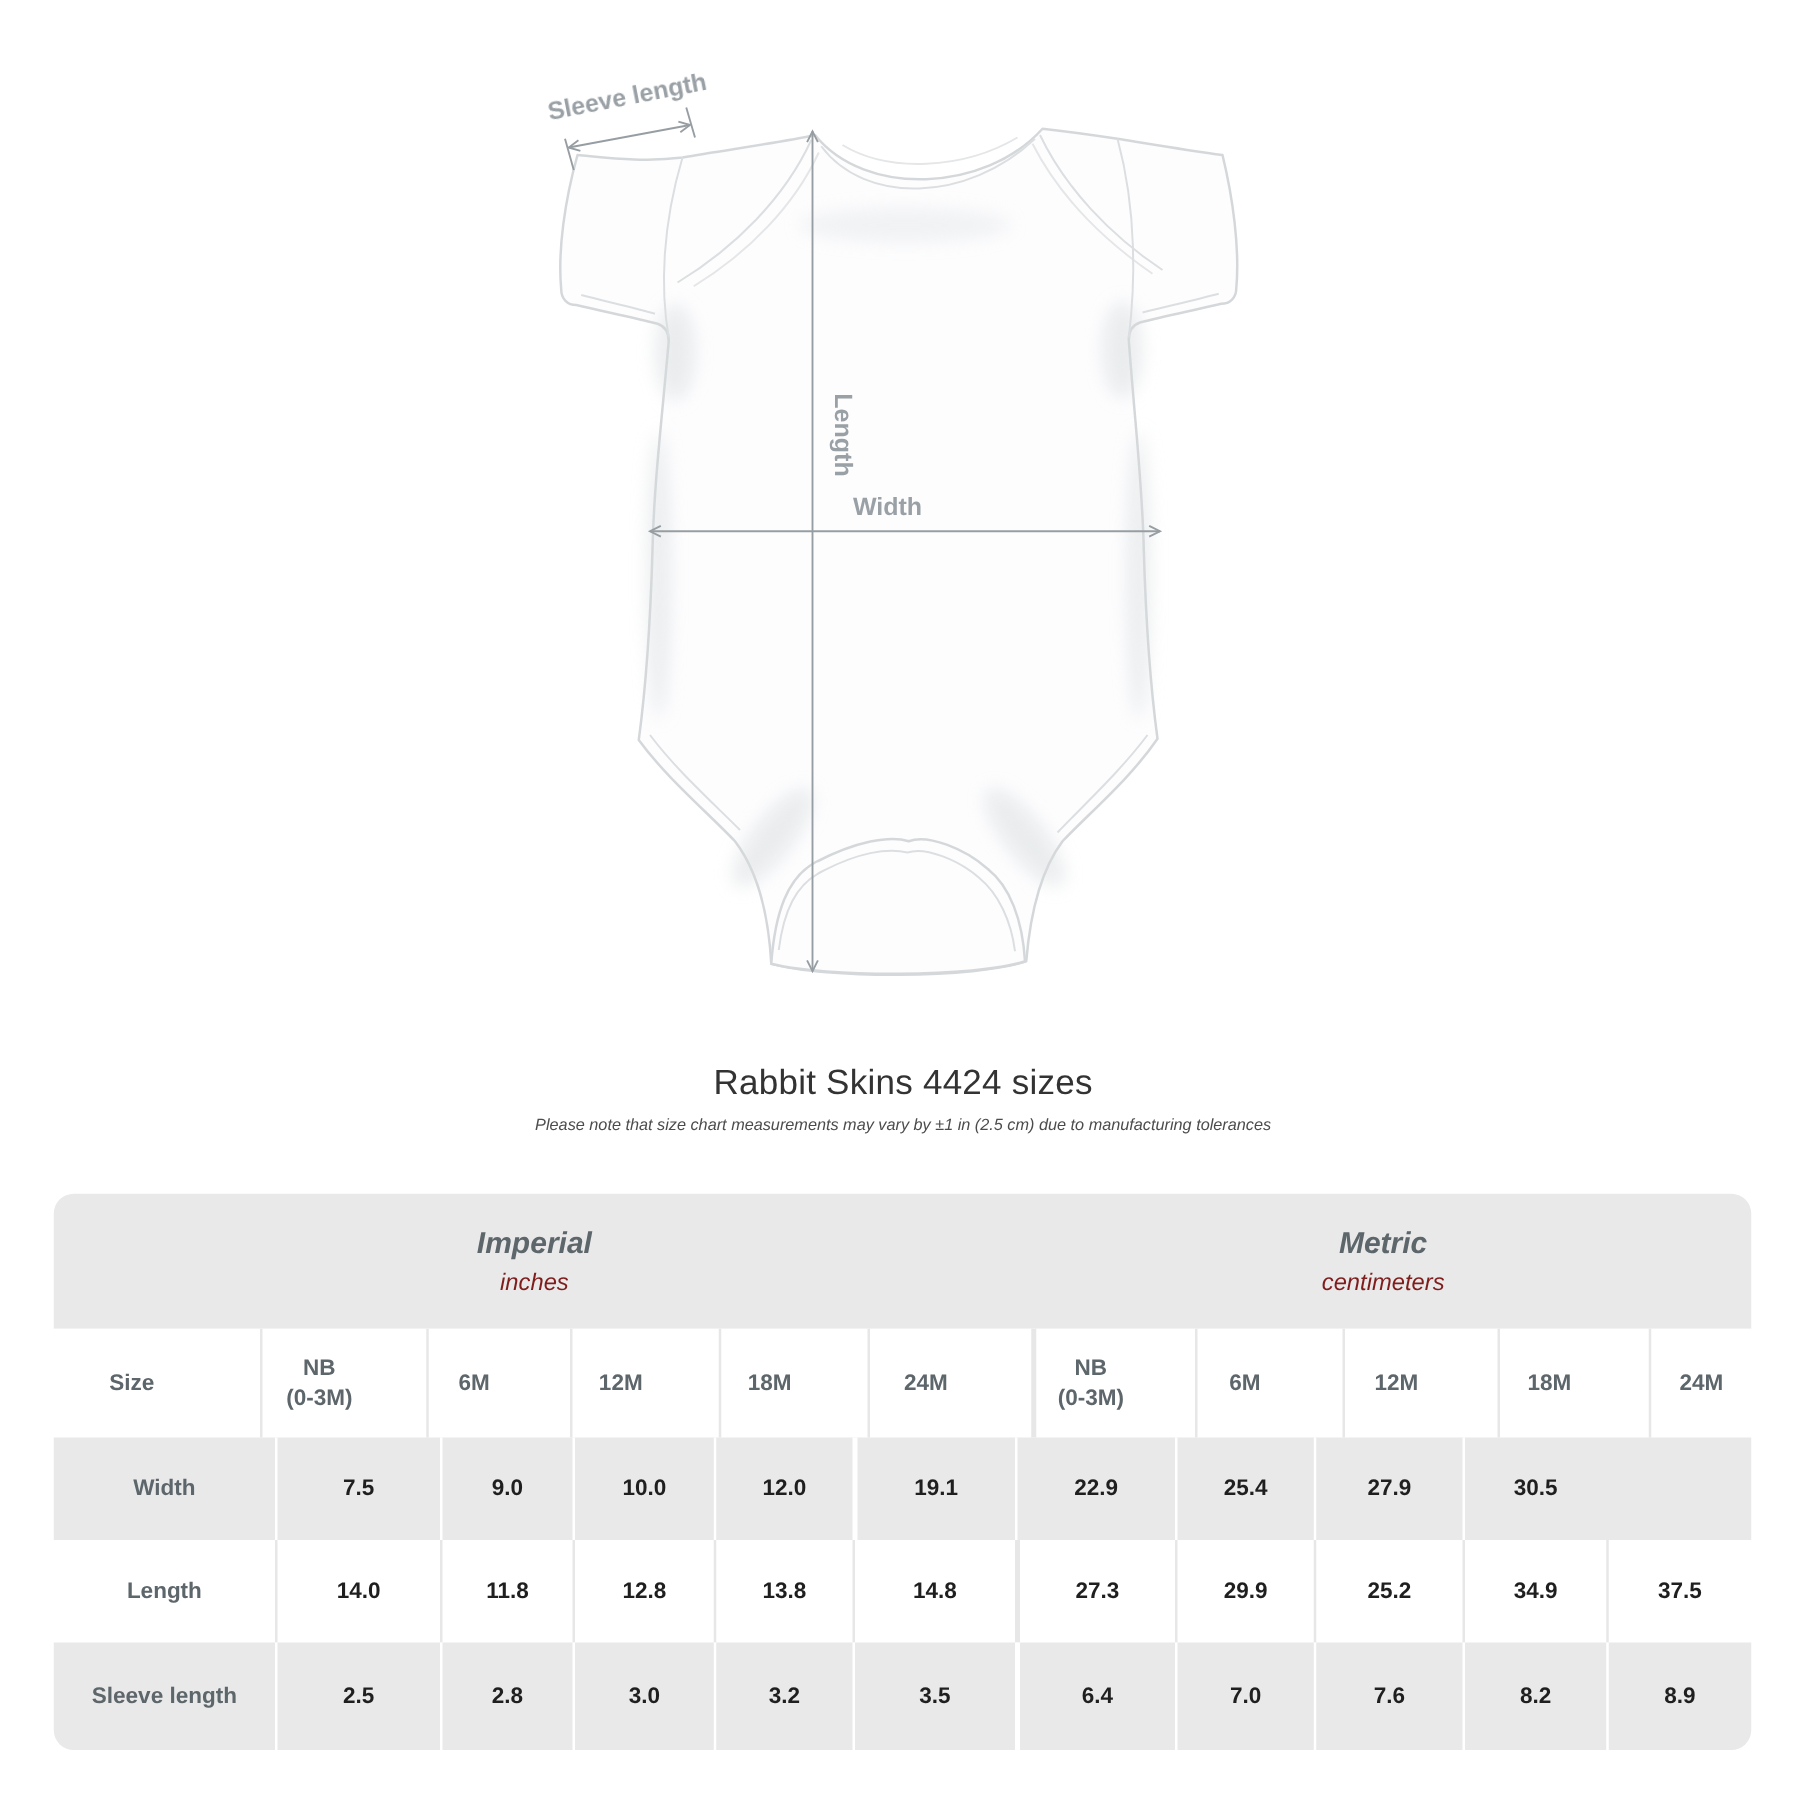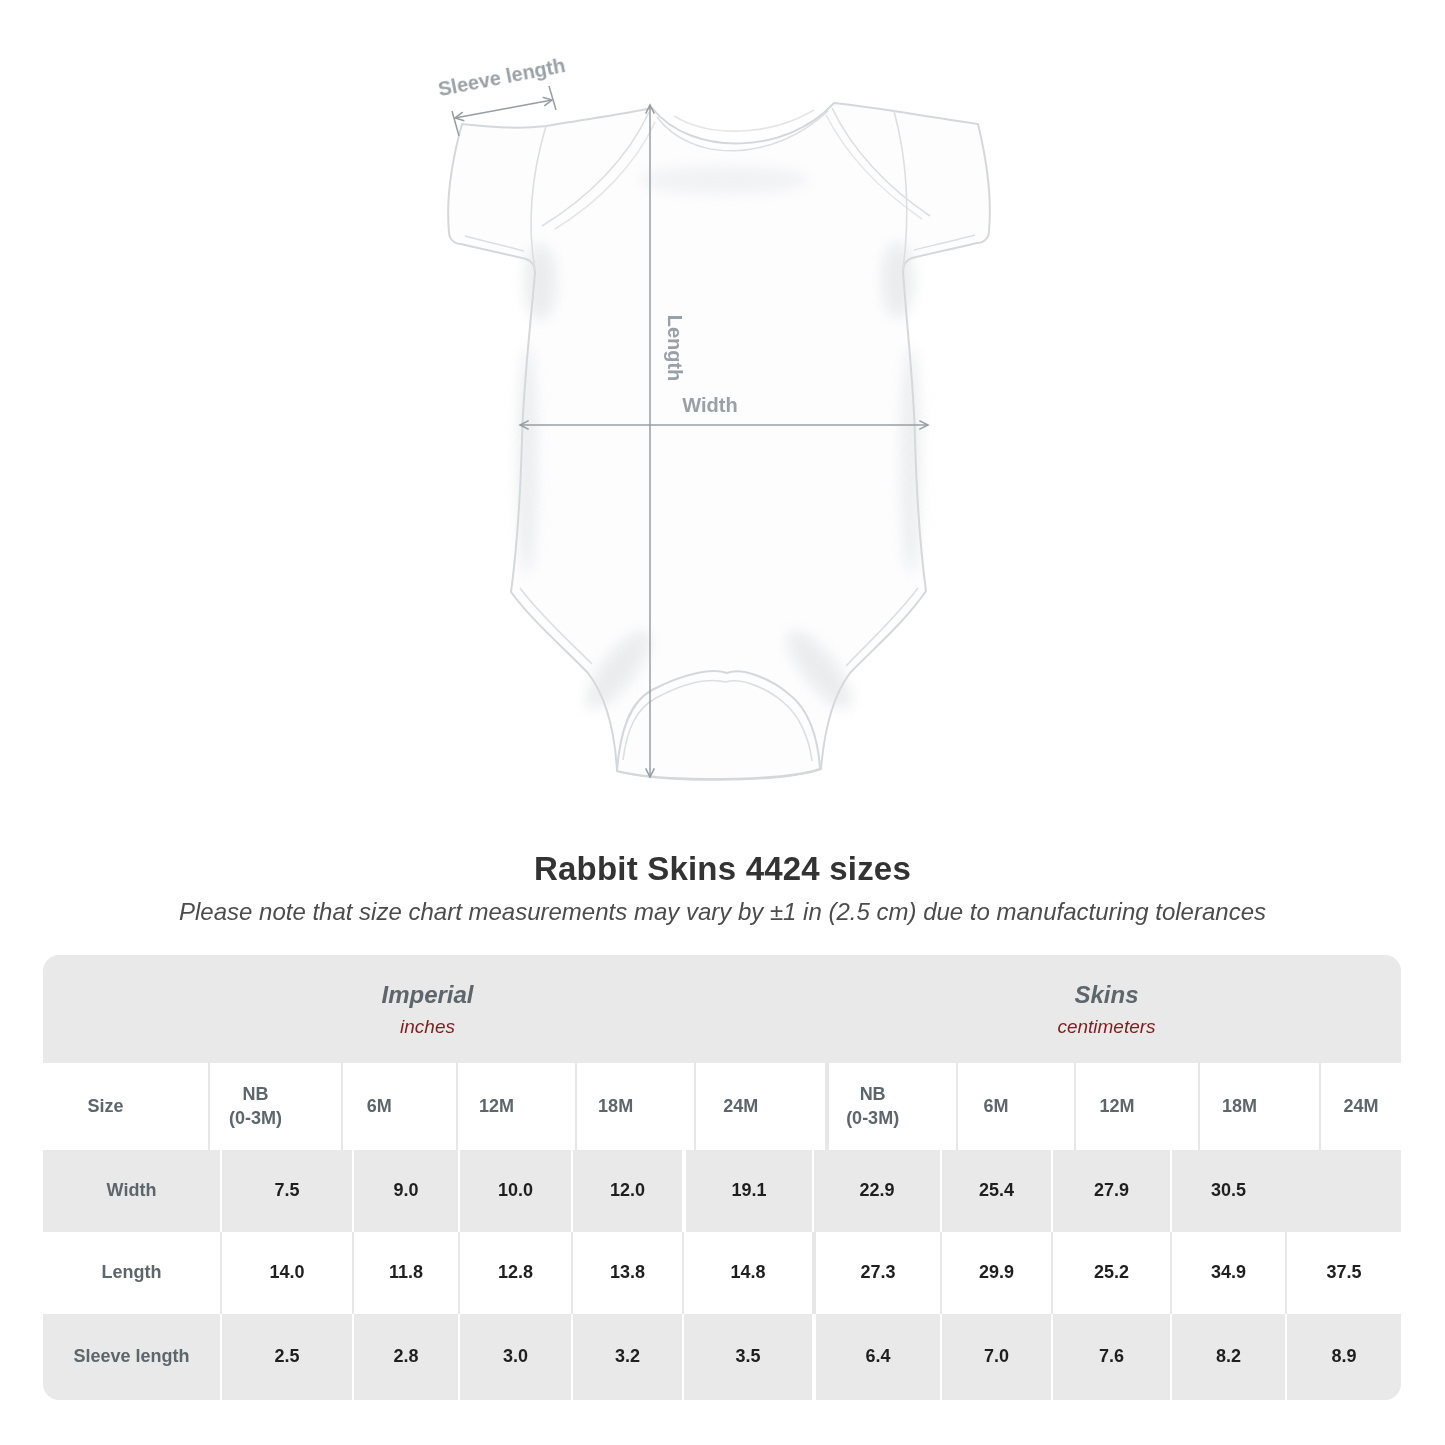--- a/index.html
+++ b/index.html
@@ -8,24 +8,24 @@
     font-family:"Liberation Sans","DejaVu Sans",sans-serif; overflow:hidden;
   }
 
   
   .figure { position:absolute; left:380px; top:30px; width:680px; height:800px; }
   .figure svg { display:block; width:100%; height:100%; }
 
   
   .title-block { position:absolute; top:850px; left:0; width:100%; text-align:center; }
   .title-block h1 {
-    margin:0; font-size:33px; font-weight:700; color:#333333; letter-spacing:.2px;
+    margin:0; font-size:28px; font-weight:400; color:#333333; letter-spacing:.2px;
   }
   .title-block p {
-    margin:10px 0 0 0; font-size:24px; font-style:italic; color:#4c4c4c;
+    margin:10px 0 0 0; font-size:13px; font-style:italic; color:#4c4c4c;
   }
 
   
   .size-table { position:absolute; left:43px; top:955px; width:1358px; }
   .band {
     display:flex; height:108px; background:#e9e9e9;
     border-radius:16px 16px 0 0;
   }
   .band-cell {
     display:flex; flex-direction:column; justify-content:center; align-items:center;
@@ -162,21 +162,21 @@
     <p>Please note that size chart measurements may vary by ±1 in (2.5 cm) due to manufacturing tolerances</p>
   </div>
 
   <div class="size-table">
     <div class="band">
       <div class="band-cell imperial">
         <div class="band-title">Imperial</div>
         <div class="band-sub">inches</div>
       </div>
       <div class="band-cell metric">
-        <div class="band-title">Skins</div>
+        <div class="band-title">Metric</div>
         <div class="band-sub">centimeters</div>
       </div>
     </div>
     <div id="table-grid">
         <div class="trow white r-size">
           <div class="cell hlabel">Size</div>
           <div class="cell hlabel">NB
 (0-3M)</div>
           <div class="cell hlabel">6M</div>
           <div class="cell hlabel">12M</div>

